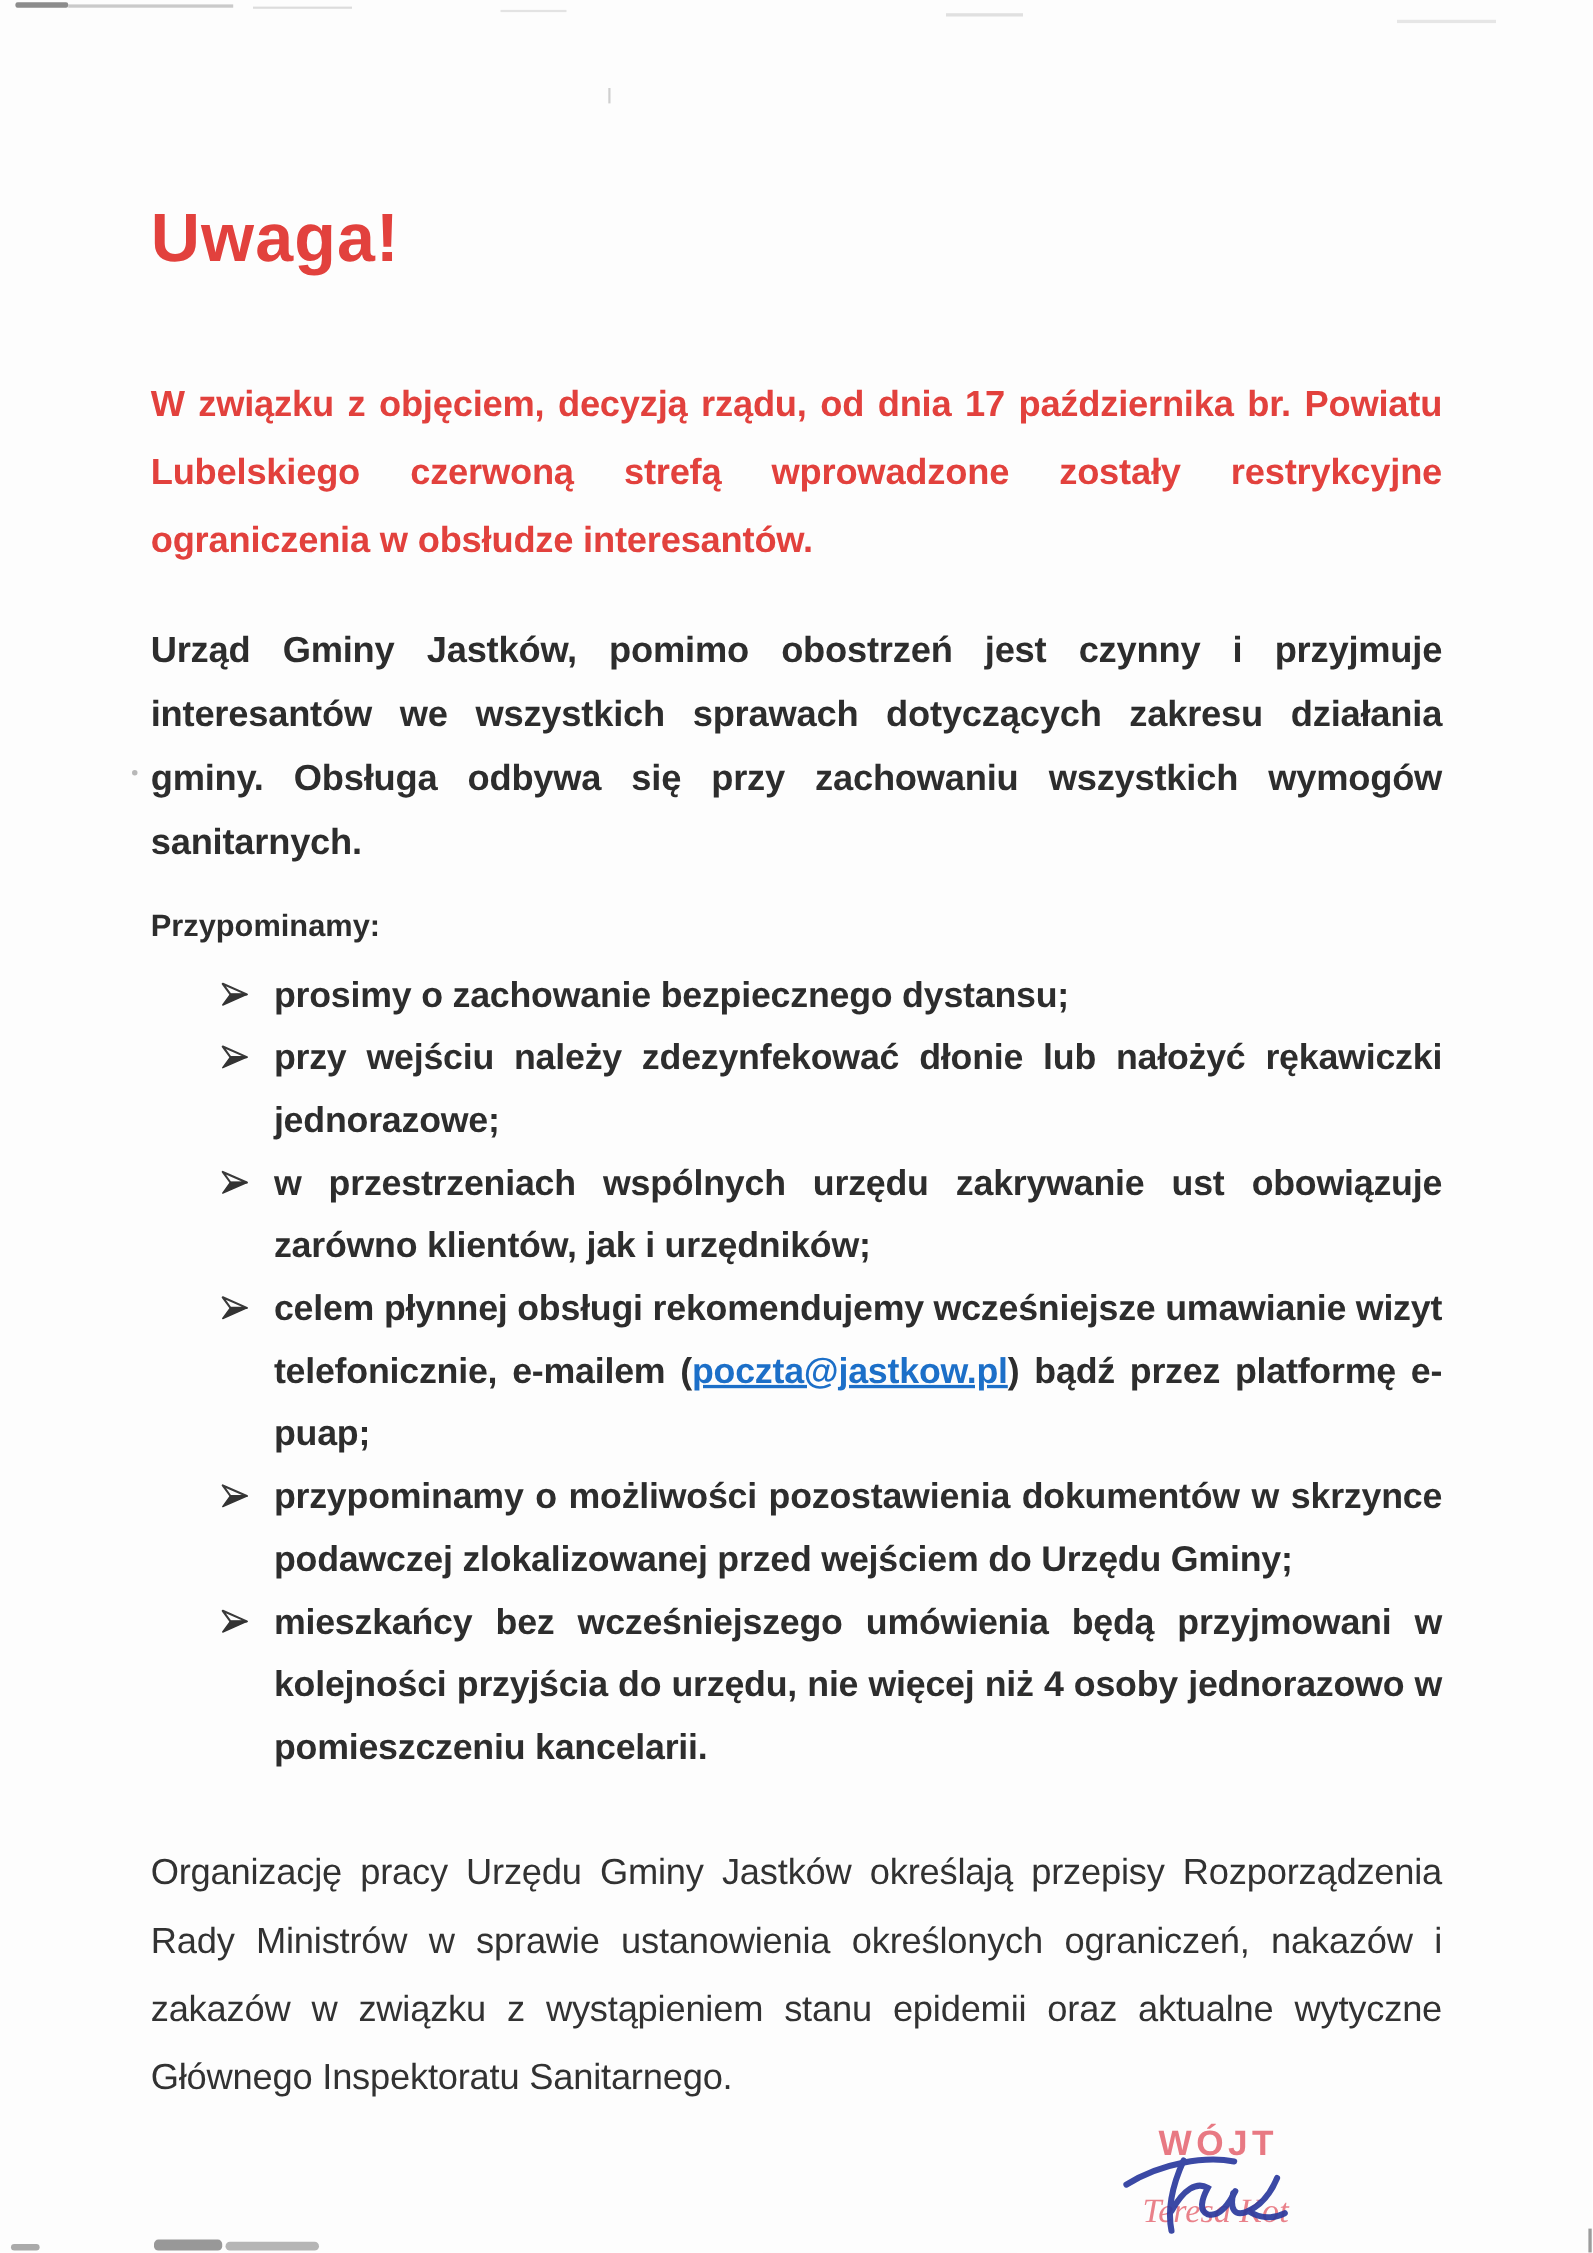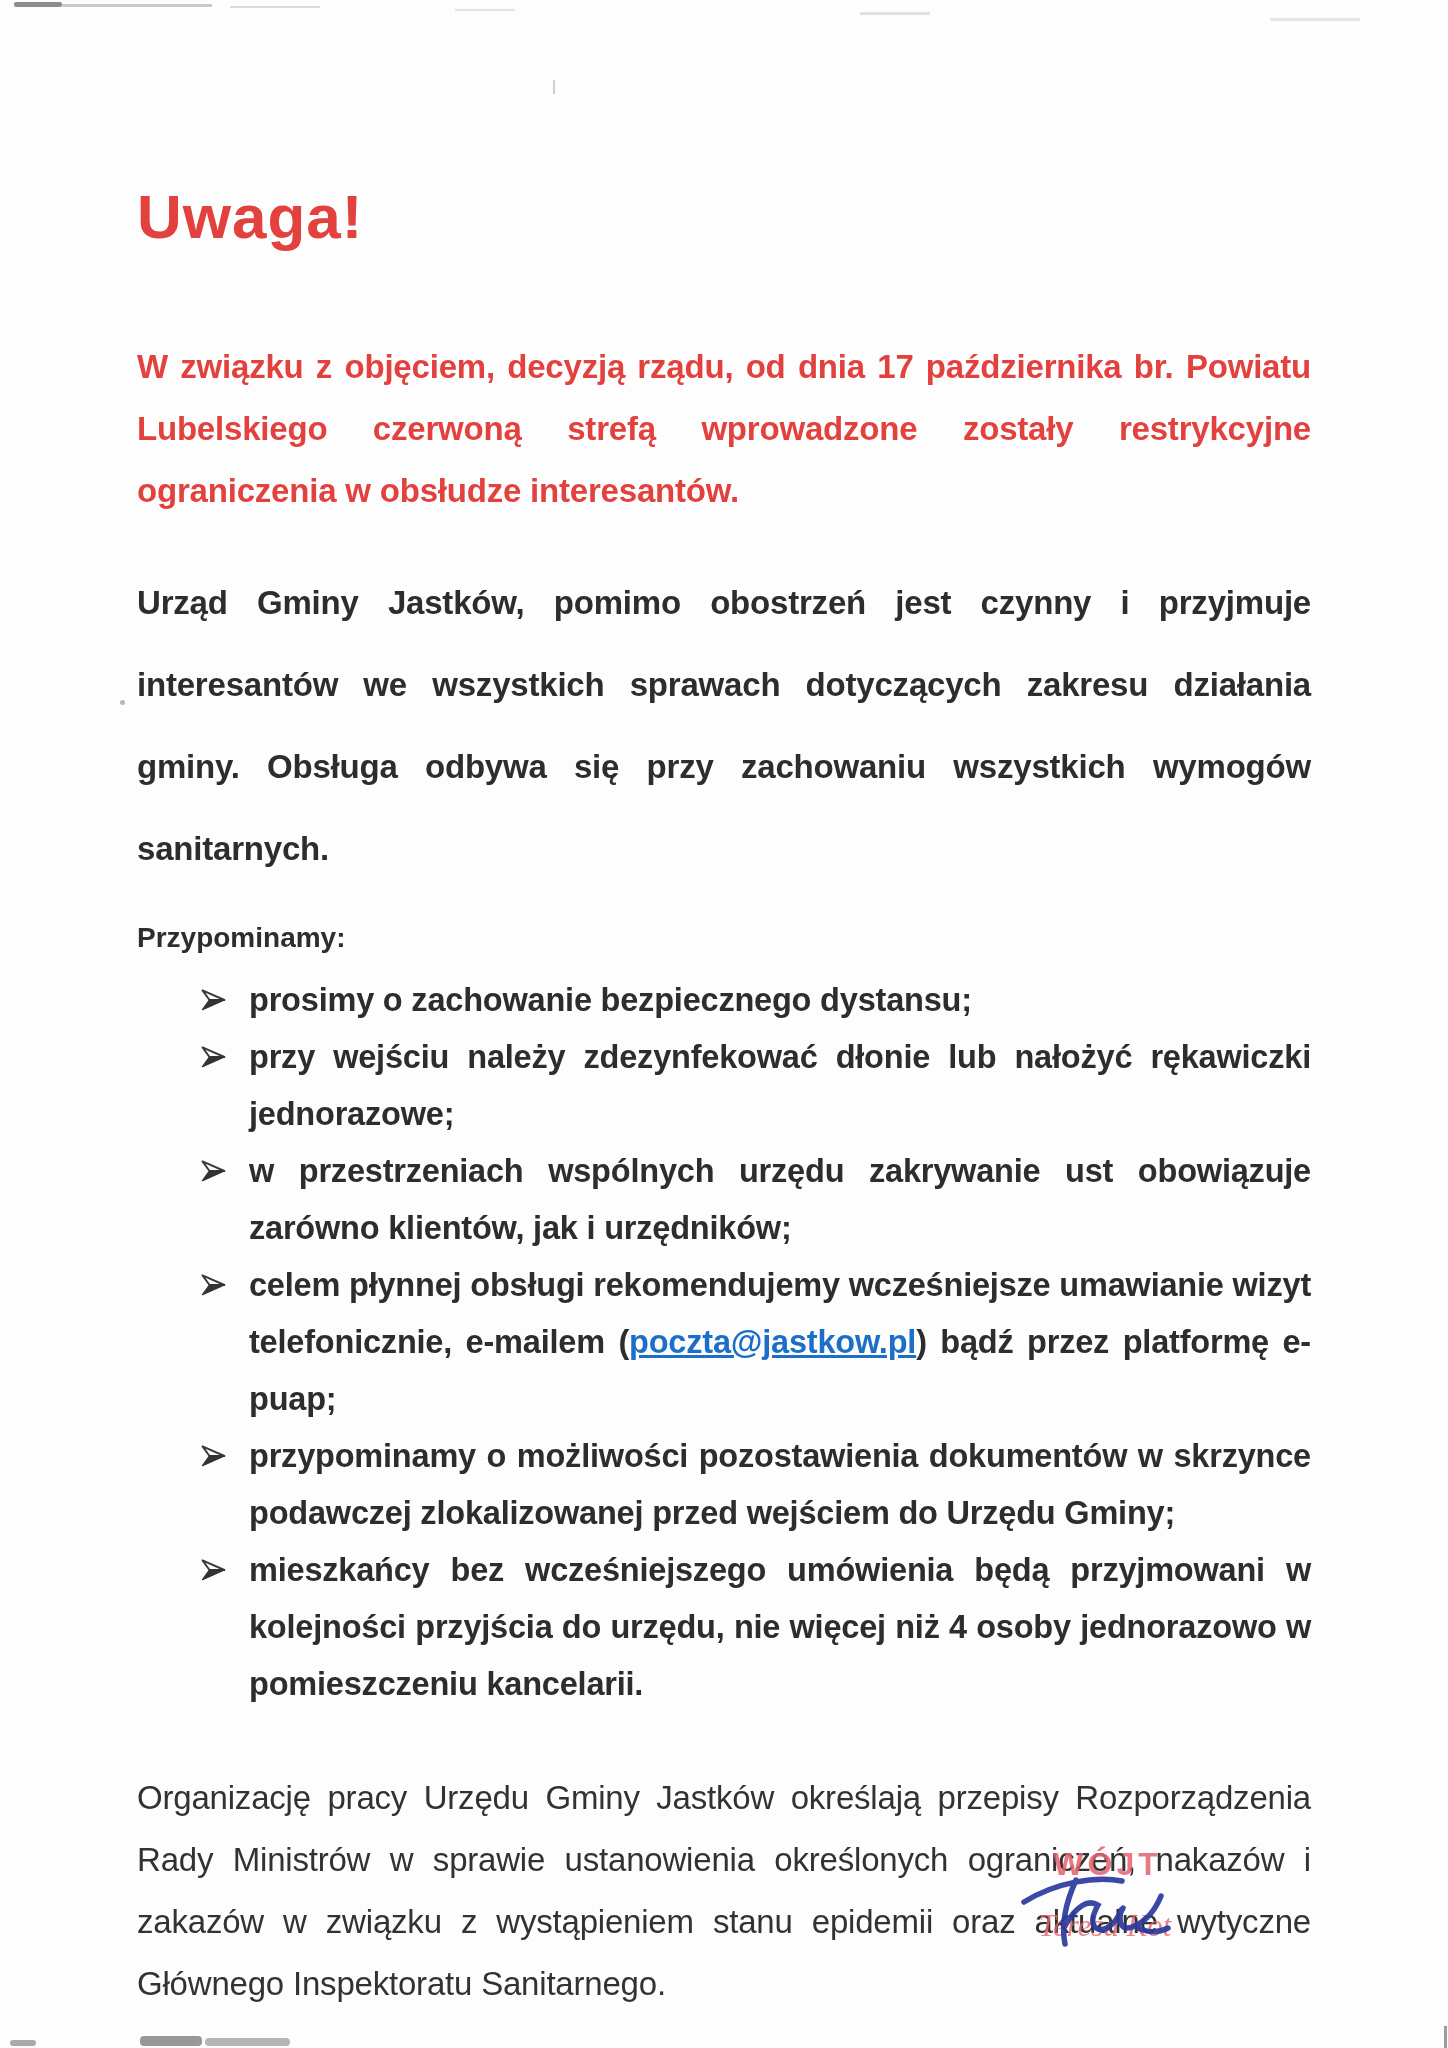--- a/index.html
+++ b/index.html
@@ -26,21 +26,21 @@
     letter-spacing:1px;color:var(--accent_red);
   }
   .intro{
     margin-top:88px;
     font-size:33px;line-height:62px;font-weight:bold;
     letter-spacing:-0.2px;
     color:var(--accent_red);text-align:justify;
   }
   .opening{
     margin-top:40px;
-    font-size:33px;line-height:82px;font-weight:bold;
+    font-size:33px;line-height:58px;font-weight:bold;
     letter-spacing:-0.2px;
     color:var(--text_dark);text-align:justify;
   }
   .reminder-head{
     margin-top:28px;
     font-size:28px;line-height:40px;font-weight:bold;
     color:var(--text_dark);
   }
   ul.reminders{margin:14px 0 0 0;padding:0 0 0 62px;list-style:none;}
   ul.reminders li{
@@ -51,21 +51,21 @@
   }
   .marker{position:absolute;left:0;top:14px;width:28px;height:28px;display:block;}
   .marker svg{display:block;width:28px;height:28px;}
   a.email-link{color:var(--link_blue);text-decoration:underline;cursor:pointer;}
   .closing{
     margin-top:54px;
     font-size:33px;line-height:62px;font-weight:normal;
     letter-spacing:-0.2px;
     color:#323232;text-align:justify;
   }
-  .signature{position:absolute;left:1000px;top:1846px;width:215px;}
+  .signature{position:absolute;left:1000px;top:1930px;width:215px;}
   .stamp-role{
     font-size:32px;font-weight:bold;letter-spacing:4px;
     color:var(--stamp_pink);opacity:.85;text-align:center;
   }
   .stamp-name{
     position:absolute;top:62px;left:-30px;width:270px;
     font-family:"Liberation Serif","DejaVu Serif",serif;
     font-style:italic;font-size:31px;color:var(--stamp_pink);
     opacity:.8;text-align:center;white-space:nowrap;
   }

